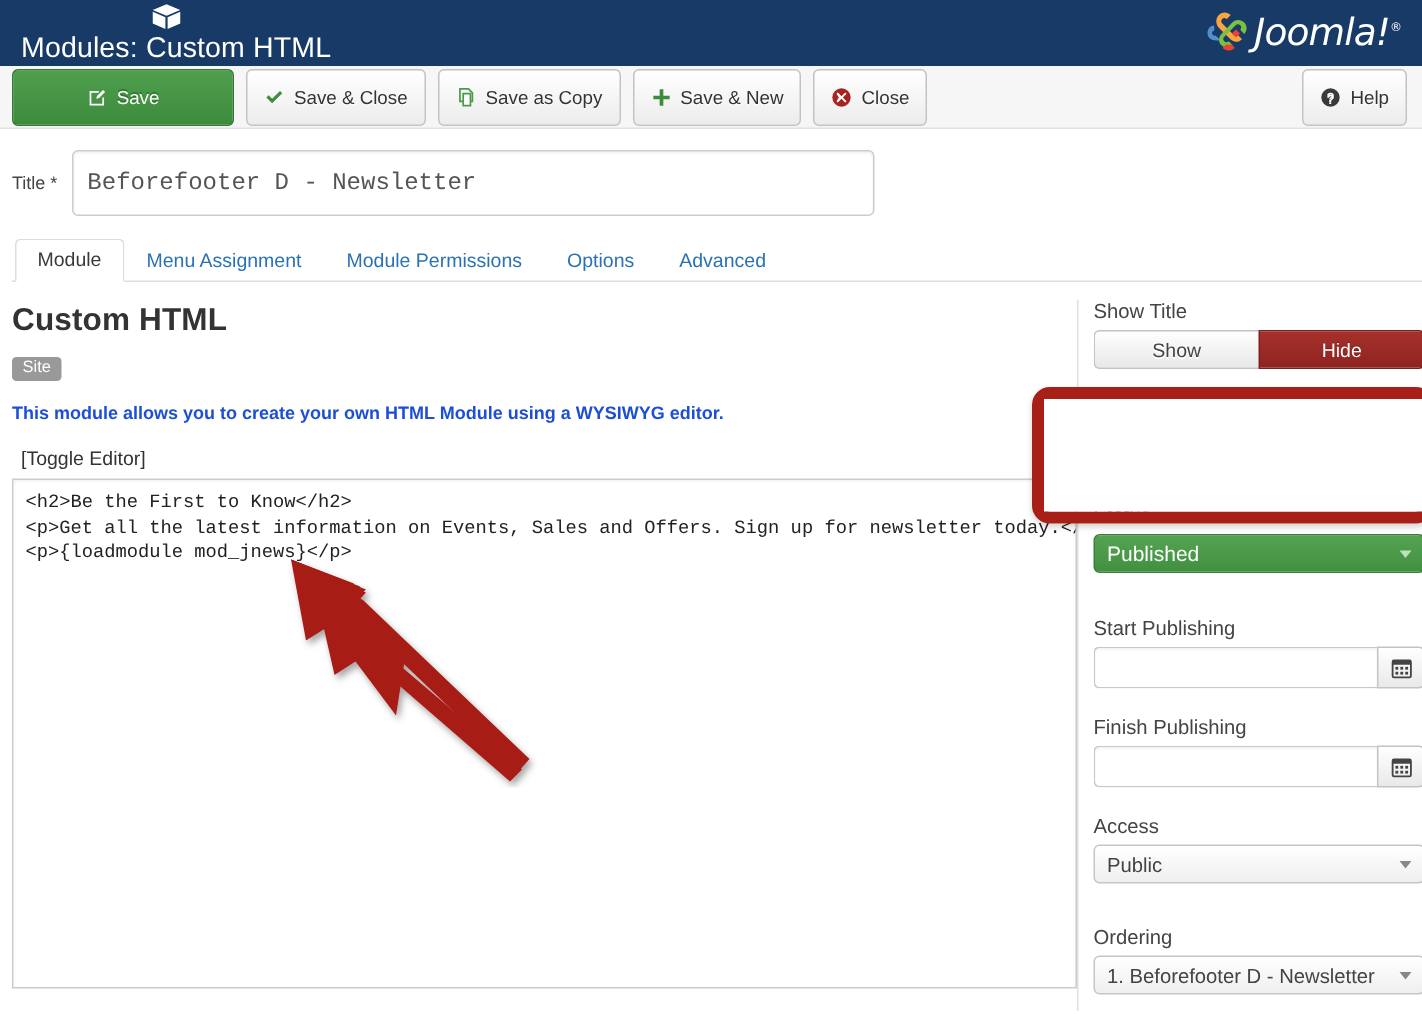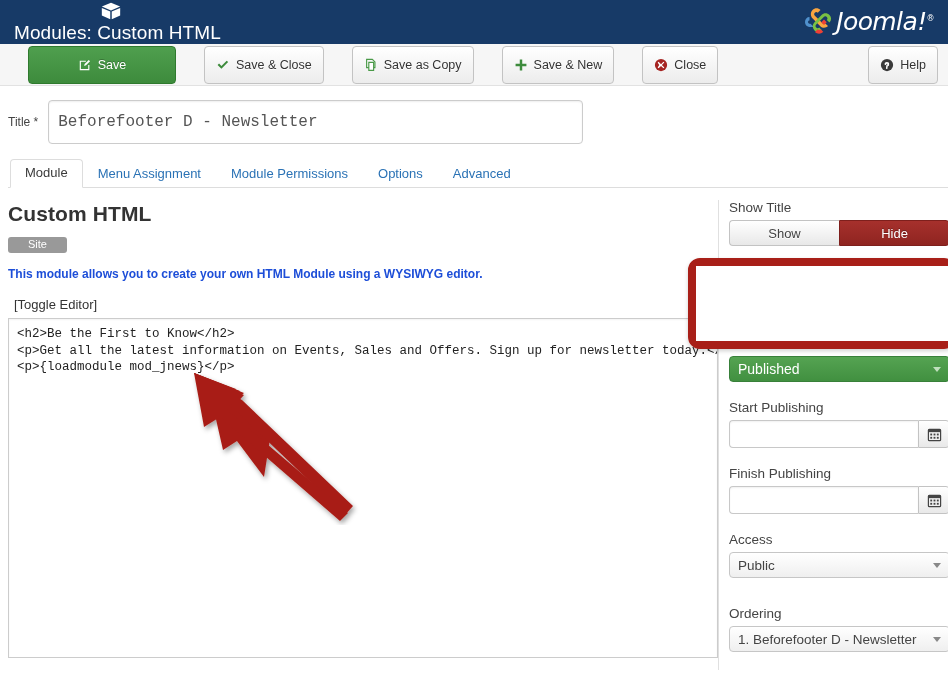--- a/index.html
+++ b/index.html
@@ -59,21 +59,20 @@
     padding: 12px 11px;
     font-size: 12.5px;
     color: #333333;
     background: linear-gradient(#ffffff, #ececec);
     border: 1px solid #c3c3c3;
     border-radius: 4px;
     cursor: pointer;
     white-space: nowrap;
     margin-right: 8px;
     text-shadow: 0 1px 0 #ffffff;
-    margin-left: 20px;
   }
   .btn.primary {
     background: linear-gradient(#4f9f4e, #3d8b3c);
     border: 1px solid #2f7a2e;
     color: #ffffff;
     text-shadow: 0 -1px 0 rgba(0,0,0,.25);
     width: 148px;
     justify-content: center;
   }
   .btn.help { margin-right: 0; position: absolute; right: 10px; }
@@ -142,21 +141,21 @@
     font-weight: bold;
     color: #333333;
     margin: 2px 0 10px;
     letter-spacing: .1px;
   }
   .badge {
     display: inline-block;
     background: #999999;
     color: #ffffff;
     font-size: 11px;
-    padding: 2px 20px 3px;
+    padding: 2px 7px 3px;
     border-radius: 3px;
     line-height: 1;
   }
   .desc { font-size: 12px; color: #1d4ed8; margin: 14px 0 0; font-weight: bold; }
   .toggle-editor {
     font-size: 13px; color: #333333;
     margin: 16px 0 6px 6px; display: inline-block; cursor: pointer;
   }
   .editor {
     width: 710px; height: 340px;
@@ -388,21 +387,21 @@
     </div>
 
     <div class="field" style="margin-top:22px;">
       <div class="field-label">Status</div>
       <div class="select green">
         <span class="val">Published</span>
         <span class="caret"></span>
       </div>
     </div>
 
-    <div class="field" style="margin-top:18px;">
+    <div class="field" style="margin-top:29px;">
       <div class="field-label">Start Publishing</div>
       <div class="input-cal">
         <input type="text" value="" style="">
         <div class="cal-btn">
           <svg width="15" height="15" viewBox="0 0 16 16">
             <rect x="1.5" y="2.5" width="13" height="12" rx="1" fill="none" stroke="#444" stroke-width="1.3"></rect>
             <rect x="1.5" y="2.5" width="13" height="3" fill="#444"></rect>
             <g fill="#444">
               <rect x="3.5" y="7" width="2" height="2"></rect>
                 <rect x="7" y="7" width="2" height="2"></rect>

